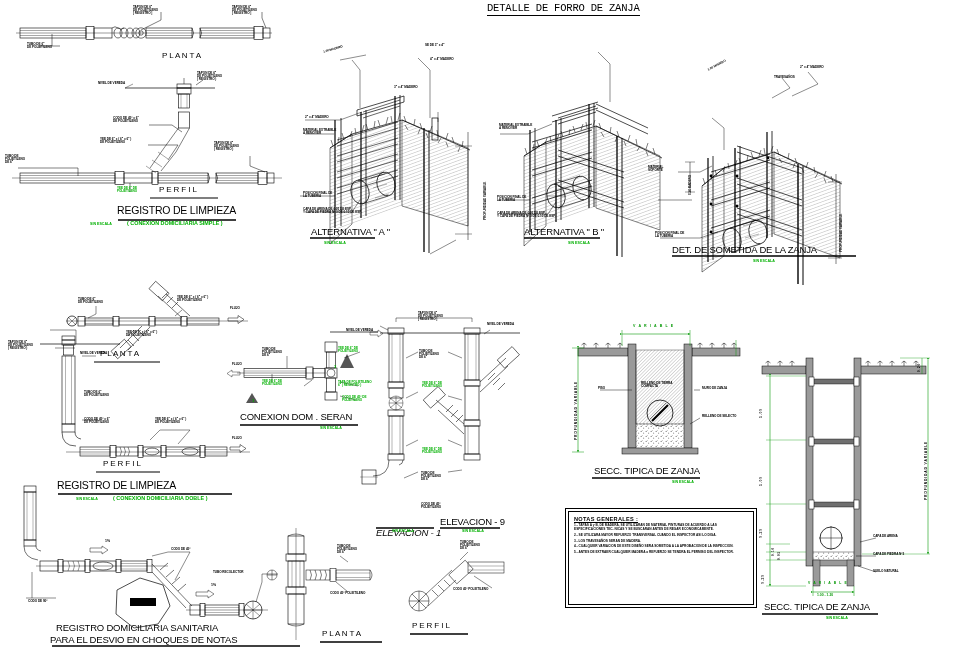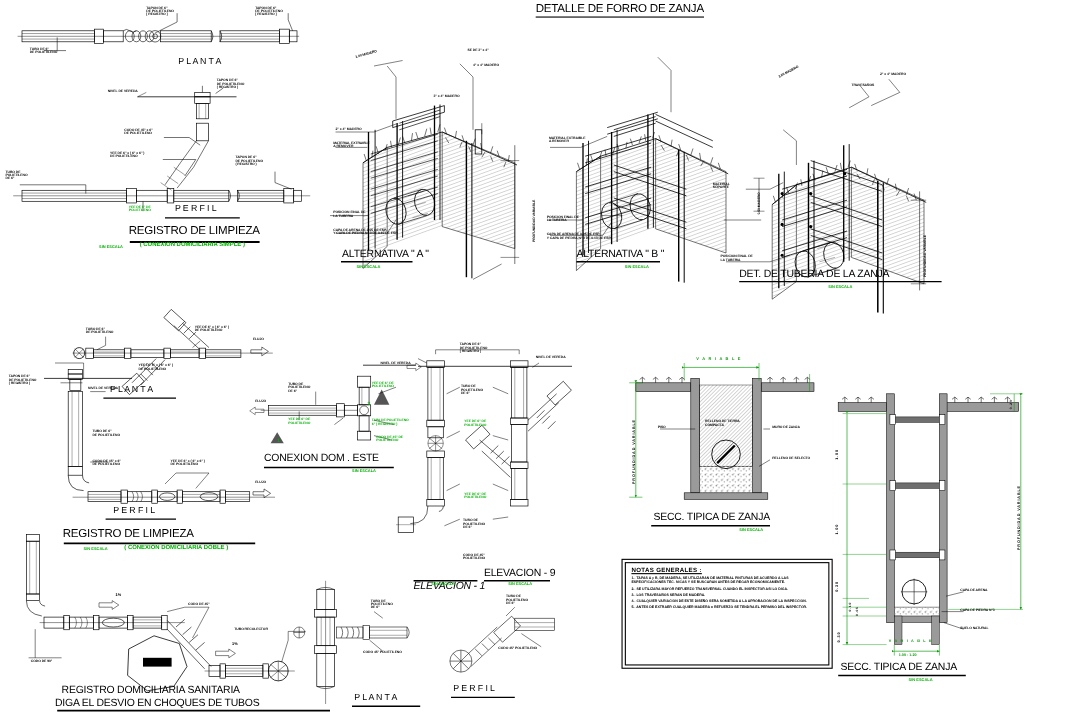--- a/index.html
+++ b/index.html
@@ -699,21 +699,21 @@
     <polyline points="468,552 460,560" stroke-width="0.45"></polyline>
     <polyline points="492,588 474,576" stroke-width="0.45"></polyline>
 
     <line x1="320" y1="642" x2="382" y2="642" stroke-width="1.3"></line>
     <line x1="410" y1="634" x2="468" y2="634" stroke-width="1.3"></line>
   </g>
 
   </g>
 </svg>
 
-<div class="t ttl ttl-u" style="left:487px;top:3px;">DETALLE DE FORRO DE ZANJA</div>
+<div class="t ttl ttl-u" style="left:487px;top:3px;font-family:Liberation Mono, monospace;">DETALLE DE FORRO DE ZANJA</div>
 
 <div class="t lbl" style="left:133px;top:6px;">TAPON DE 6"
 DE POLIETILENO
 [ REGISTRO ]</div>
 <div class="t lbl" style="left:232px;top:6px;">TAPON DE 6"
 DE POLIETILENO
 [ REGISTRO ]</div>
 <div class="t lbl" style="left:27px;top:43px;">TUBO DE 6"
 DE POLIETILENO</div>
 <div class="t sub" style="left:162px;top:52px;">P L A N T A</div>
@@ -765,21 +765,21 @@
 
 <div class="t lbl" style="left:707px;top:64px;transform:rotate(-28deg);">1.00 MADERO</div>
 <div class="t lbl" style="left:800px;top:66px;">2" x 4" MADERO</div>
 <div class="t lbl" style="left:774px;top:76px;">TRAVESAÑOS</div>
 <div class="t lbl" style="left:648px;top:166px;">MATERIAL
 SOPORTE</div>
 <div class="t lbl vert" style="left:689px;top:195px;transform:rotate(-90deg);">0.50 MADERO</div>
 <div class="t lbl" style="left:655px;top:232px;">POSICION FINAL DE
 LA TUBERIA</div>
 <div class="t lbl vert" style="left:840px;top:252px;transform:rotate(-90deg);">PROFUNDIDAD VARIABLE</div>
-<div class="t ttl" style="left:672px;top:245px;font-size:9.5px;">DET. DE TUBERIA DE LA ZANJA</div>
+<div class="t ttl" style="left:672px;top:245px;font-size:9.5px;">DET. DE SOMETIDA DE LA ZANJA</div>
 <div class="t scale" style="left:753px;top:260px;">SIN ESCALA</div>
 
 <div class="t lbl" style="left:78px;top:298px;">TUBO DE 6"
 DE POLIETILENO</div>
 <div class="t lbl" style="left:177px;top:296px;">YEE DE 6" x ( 6" x 6" )
 DE POLIETILENO</div>
 <div class="t lbl" style="left:126px;top:331px;">YEE DE 6" x ( 6" x 6" )
 DE POLIETILENO</div>
 <div class="t lbl" style="left:8px;top:341px;">TAPON DE 6"
 DE POLIETILENO
@@ -807,21 +807,21 @@
 <div class="t lbl grnb" style="left:338px;top:347px;">YEE DE 6" DE
 POLIETILENO</div>
 <div class="t lbl grnb" style="left:338px;top:381px;">TAPA DE POLIETILENO
 6" ( REGISTRO )</div>
 <div class="t lbl grnb" style="left:342px;top:396px;">CODO DE 45° DE
 POLIETILENO</div>
 <div class="t lbl grnb" style="left:262px;top:380px;">YEE DE 6" DE
 POLIETILENO</div>
 <div class="t lbl grnb" style="left:334px;top:365px;font-size:4.2px;">3</div>
 <div class="t lbl grnb" style="left:252px;top:399px;font-size:4.2px;">1</div>
-<div class="t ttl" style="left:240px;top:412px;font-size:9.5px;">CONEXION DOM . ESTE</div>
+<div class="t ttl" style="left:240px;top:412px;font-size:9.5px;">CONEXION DOM . SERAN</div>
 <div class="t scale" style="left:320px;top:427px;">SIN ESCALA</div>
 
 <div class="t lbl" style="left:418px;top:312px;">TAPON DE 6"
 DE POLIETILENO
 [ REGISTRO ]</div>
 <div class="t lbl" style="left:487px;top:323px;">NIVEL DE VEREDA</div>
 <div class="t lbl" style="left:419px;top:350px;">TUBO DE
 POLIETILENO
 DE 6"</div>
 <div class="t lbl grnb" style="left:422px;top:382px;">YEE DE 6" DE
@@ -863,21 +863,21 @@
 <div class="t dim" style="left:817px;top:594px;font-size:3.4px;letter-spacing:0;">1.00 - 1.20</div>
 <div class="t ttl" style="left:764px;top:602px;font-size:9.5px;">SECC. TIPICA DE ZANJA</div>
 <div class="t scale" style="left:826px;top:617px;">SIN ESCALA</div>
 
 <div class="t lbl2" style="left:105px;top:540px;">1%</div>
 <div class="t lbl2" style="left:211px;top:584px;">1%</div>
 <div class="t lbl" style="left:28px;top:600px;">CODO DE 90°</div>
 <div class="t lbl" style="left:171px;top:548px;">CODO DE 45°</div>
 <div class="t lbl" style="left:213px;top:571px;">TUBO RECOLECTOR</div>
 <div class="t ttl" style="left:56px;top:623px;font-size:9.5px;">REGISTRO DOMICILIARIA SANITARIA</div>
-<div class="t ttl" style="left:50px;top:635px;font-size:9.5px;">DIGA EL DESVIO EN CHOQUES DE TUBOS</div>
+<div class="t ttl" style="left:50px;top:635px;font-size:9.5px;">PARA EL DESVIO EN CHOQUES DE NOTAS</div>
 
 <div class="t lbl" style="left:337px;top:545px;">TUBO DE
 POLIETILENO
 DE 6"</div>
 <div class="t lbl" style="left:330px;top:592px;">CODO 45° POLIETILENO</div>
 <div class="t lbl" style="left:460px;top:541px;">TUBO DE
 POLIETILENO
 DE 6"</div>
 <div class="t lbl" style="left:453px;top:588px;">CODO 45° POLIETILENO</div>
 <div class="t sub" style="left:322px;top:630px;">P L A N T A</div>

